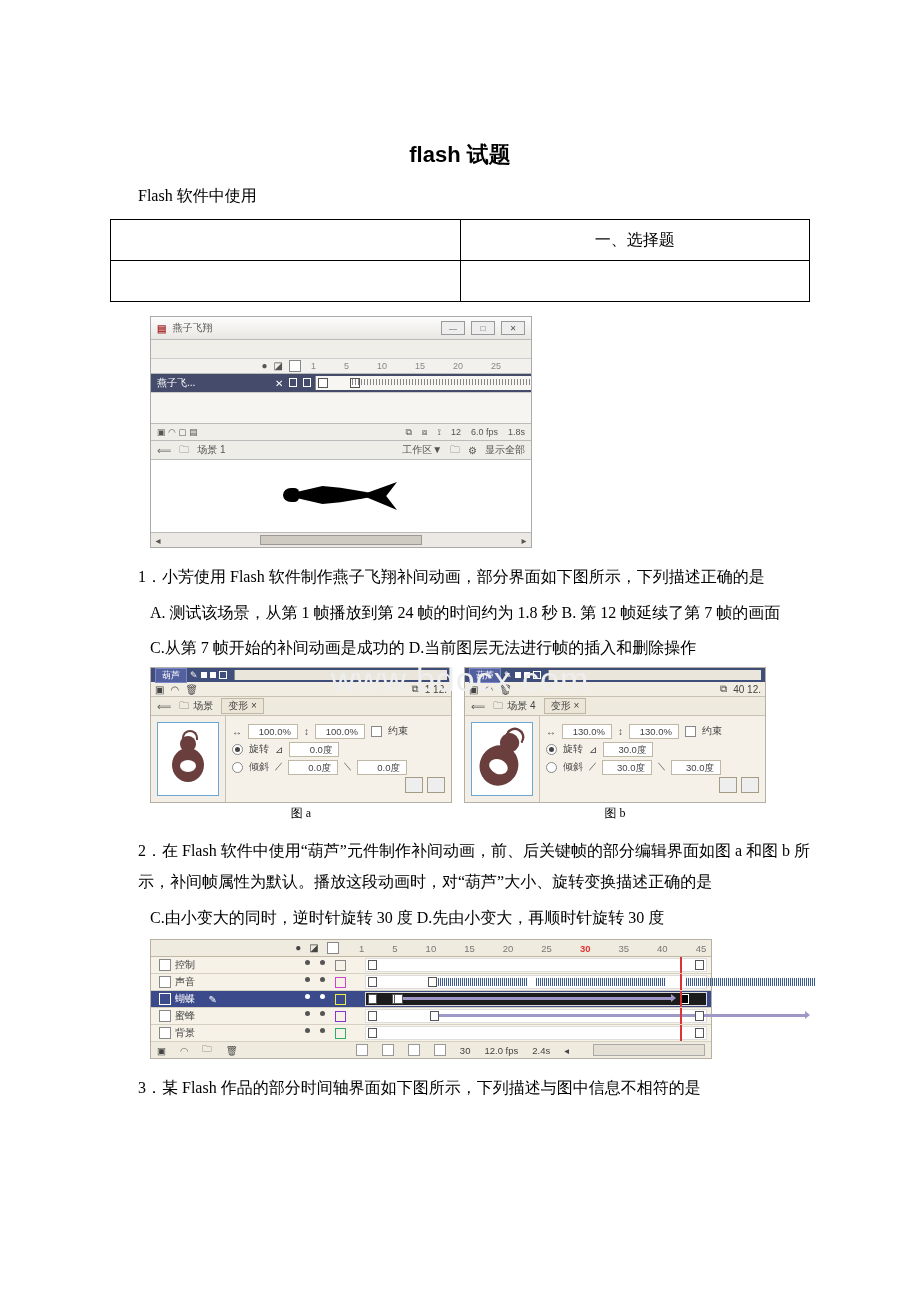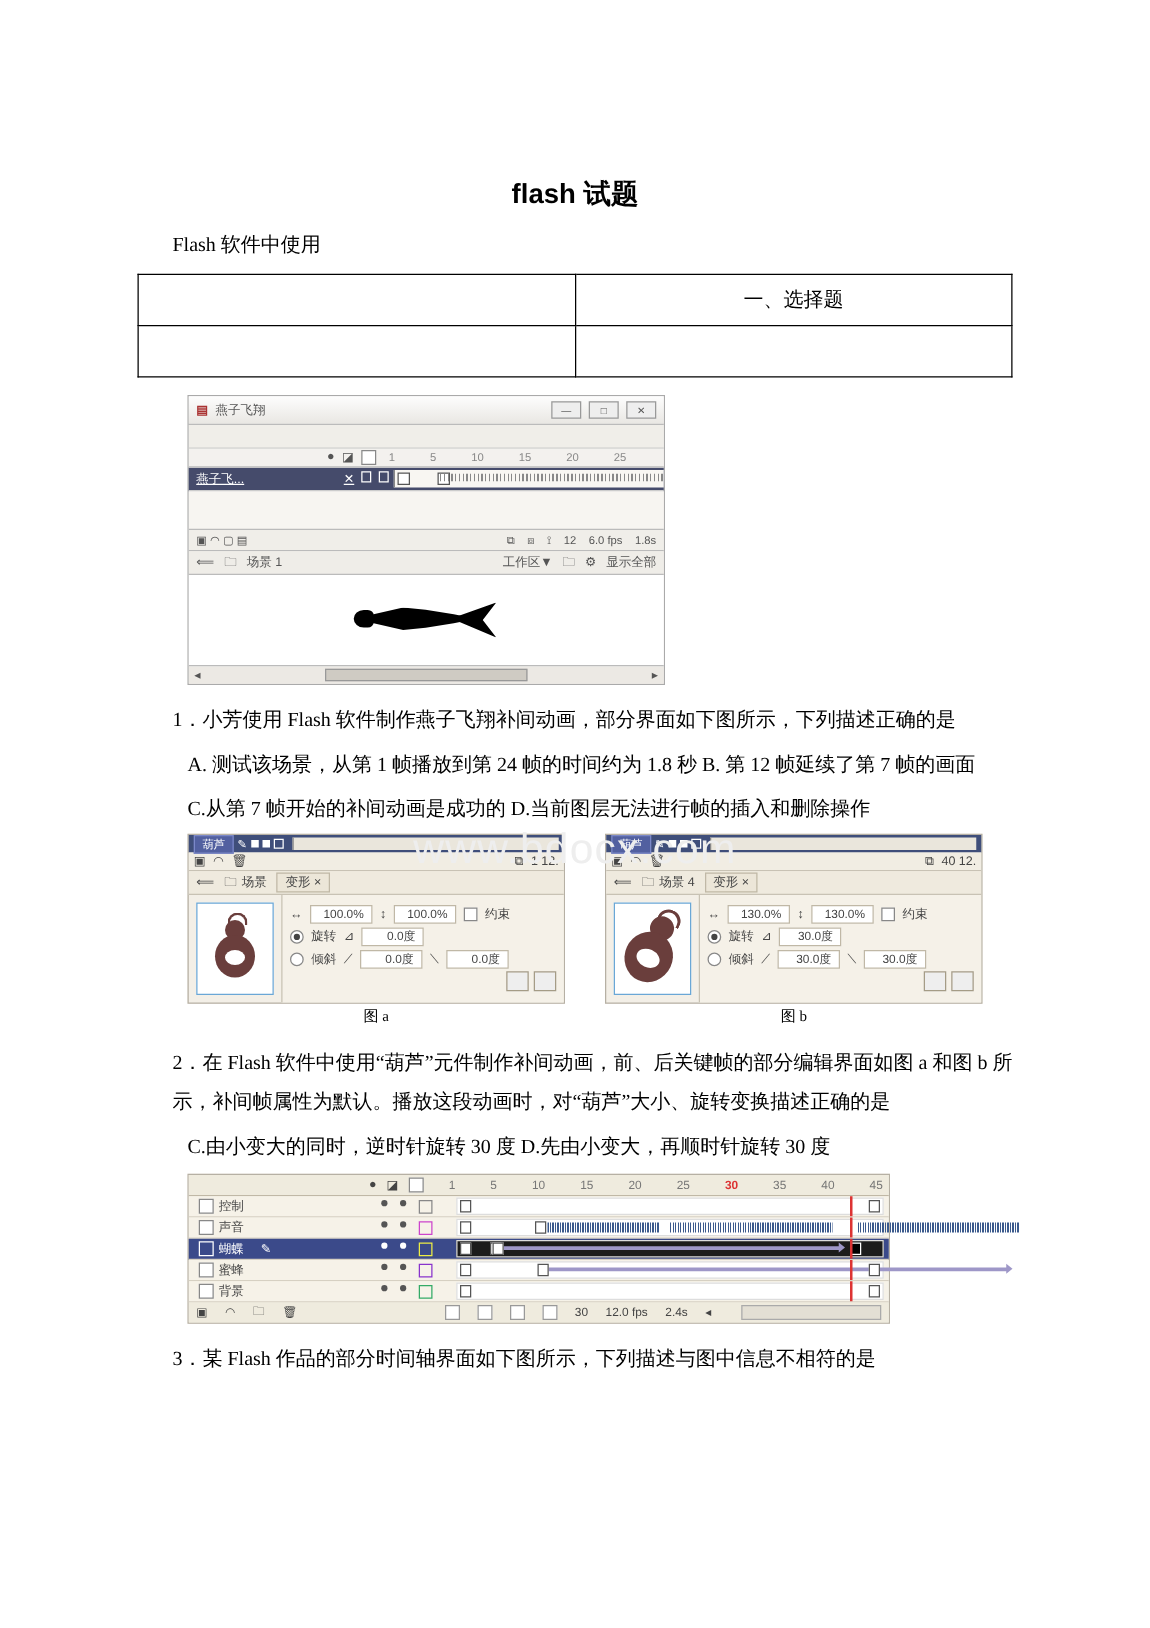--- a/index.html
+++ b/index.html
@@ -77,21 +77,20 @@
   .fig1 .ruler {
     height:14px; display:flex; align-items:center; background:#f3f1ee;
     border-bottom:1px solid #bbb; position:relative;
   }
   .fig1 .rlabel { width:150px; display:flex; justify-content:flex-end; gap:6px; padding-right:8px; }
   .fig1 .ricon { width:10px;height:10px;border:1px solid #888; background:#fff; }
   .fig1 .rticks { flex:1; display:flex; gap:28px; font-size:9px; color:#888; padding-left:2px; }
   .fig1 .layerrow {
     display:flex; align-items:center; height:18px; background:#454b6b; color:#fff;
     border-bottom:1px solid #ccc;
-    text-decoration:underline;
   }
   .fig1 .layerrow .lname { width:118px; padding-left:6px; }
   .fig1 .layerrow .ldots { width:36px; display:flex; gap:6px; justify-content:center; }
   .fig1 .layerrow .ldots .dot { width:7px;height:7px;border:1px solid #fff; }
   .fig1 .layerrow .track {
     flex:1; height:14px; background:#f8f6f2; margin-left:4px; position:relative;
     border-left:1px solid #888;
   }
   .fig1 .layerrow .track .kf { position:absolute; top:2px; width:8px;height:8px; background:#fff; border:1px solid #555; left:2px; }
   .fig1 .layerrow .track .tween {
@@ -133,21 +132,21 @@
   .opt  { margin: 4px 0 4px 40px; line-height: 1.9; }
 
   
   .wm {
     position:absolute; left:0; right:0; top:660px; text-align:center;
     font-size:34px; color:#eee; font-family: Arial, sans-serif;
     letter-spacing:1px; pointer-events:none;
   }
 
   
-  .fig2wrap { display:flex; gap:32px; margin-left:40px; }
+  .fig2wrap { display:flex; gap:12px; margin-left:40px; }
   .fig2wrap .col { display:flex; flex-direction:column; align-items:center; }
   .xfm-panel {
     width:300px; border:1px solid #b6b0a4; background:#f3efe7;
     font-family: Tahoma, Arial, sans-serif; font-size:10px; color:#444;
   }
   .xfm-panel .tabrow {
     height:14px; display:flex; align-items:center; gap:3px; padding:0 4px;
     background:#3f4e7a; color:#fff; font-size:9px;
   }
   .xfm-panel .tabrow .layer-tab { background:#5260a0; padding:0 6px; border:1px solid #7b88c8; }

